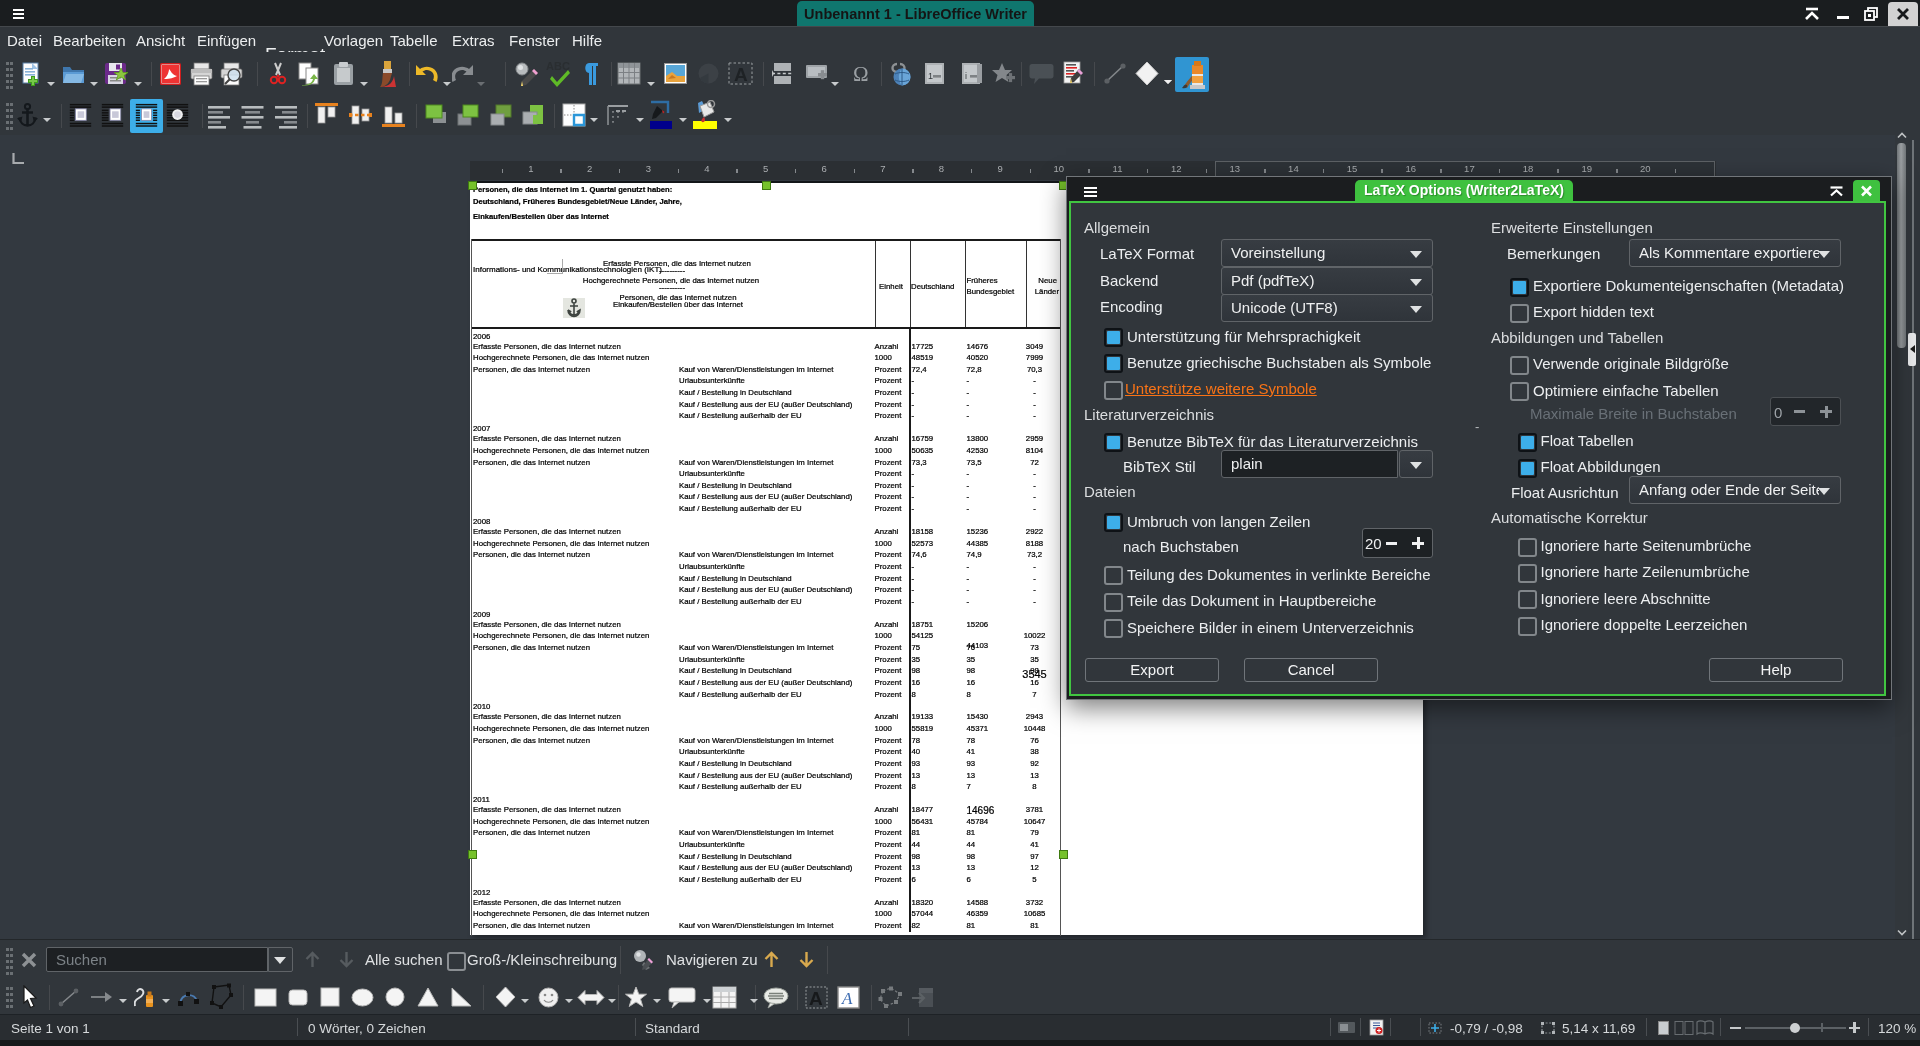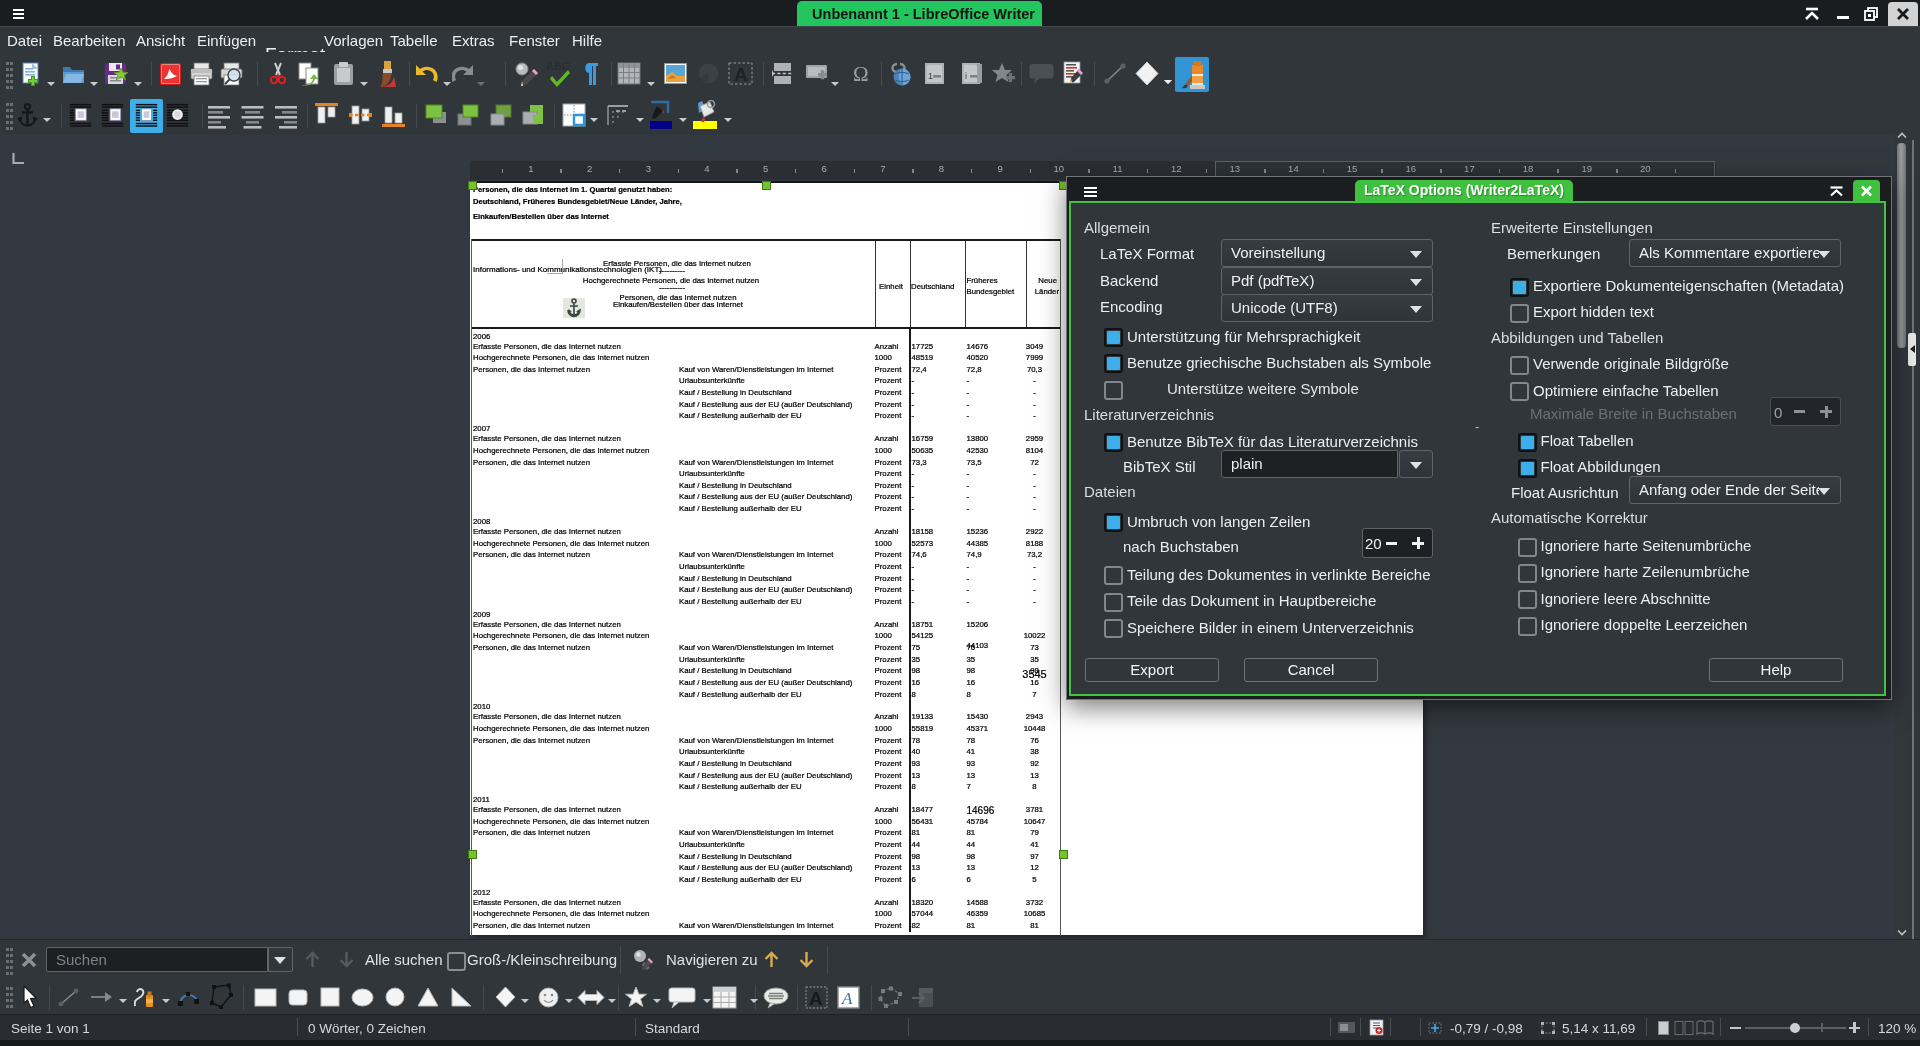--- a/index.html
+++ b/index.html
@@ -16,21 +16,21 @@
 .btn{position:absolute;border:1px solid #70757a;border-radius:3px;background:#31363b;color:#f2f3f4;font-size:15px;text-align:center;box-sizing:border-box;}
 .dlbl{position:absolute;color:#eceef0;font-size:15px;white-space:nowrap;}
 .shead{position:absolute;color:#dadcde;font-size:15px;white-space:nowrap;}
 .doctxt{position:absolute;color:#000;font-size:7.8px;white-space:nowrap;font-family:"Liberation Sans",sans-serif;-webkit-text-stroke:0.22px #000;}
 </style></head><body>
 <div id="root">
 <div class="abs" style="left:0;top:0;width:1920px;height:26px;background:#1a1d1f;"></div>
 <div class="abs" style="left:13px;top:9.0px;width:11px;height:2.2px;background:#fff;"></div>
 <div class="abs" style="left:13px;top:12.8px;width:11px;height:2.2px;background:#fff;"></div>
 <div class="abs" style="left:13px;top:16.6px;width:11px;height:2.2px;background:#fff;"></div>
-<div class="abs" style="left:797px;top:1px;width:237px;height:25px;background:#22c55e;border-radius:5px 5px 0 0;color:#151515;font-weight:bold;font-size:14.5px;text-align:center;line-height:26px;padding-left:8px;">Unbenannt 1 - LibreOffice Writer</div>
+<div class="abs" style="left:797px;top:1px;width:237px;height:25px;background:#0f766e;border-radius:5px 5px 0 0;color:#151515;font-weight:bold;font-size:14.5px;text-align:center;line-height:26px;">Unbenannt 1 - LibreOffice Writer</div>
 <svg class="ico" style="left:1804px;top:7px;" width="16" height="15" viewBox="0 0 16 15">
       <path d="M2 2 L14 2" stroke="#fff" stroke-width="2.6"></path>
       <path d="M2 12 L8 6 L14 12" stroke="#fff" stroke-width="2.6" fill="none"></path>
     </svg>
 <div class="abs" style="left:1837px;top:16px;width:12px;height:2.6px;background:#fff;"></div>
 <svg class="ico" style="left:1864px;top:7px;" width="15" height="14" viewBox="0 0 15 14">
       <rect x="4" y="1" width="9" height="9" fill="none" stroke="#fff" stroke-width="1.8"></rect>
       <rect x="1" y="4" width="9" height="9" fill="#1a1d1f" stroke="#fff" stroke-width="1.8"></rect>
       <rect x="4" y="7" width="3" height="3" fill="#fff"></rect>
     </svg>
@@ -787,21 +787,21 @@
 <div class="combo" style="left:1221px;top:293.5px;width:212px;height:28px;"><span style="display:inline-block;overflow:hidden;white-space:nowrap;max-width:180px;">Unicode (UTF8)</span><span class="ar"></span></div>
 <div class="cb" style="left:1103.5px;top:328px;">
       <span class="in"></span>
     </div>
 <div class="dlbl" style="left:1127px;top:327.5px;color:#eceef0;">Unterstützung für Mehrsprachigkeit</div>
 <div class="cb" style="left:1103.5px;top:354px;">
       <span class="in"></span>
     </div>
 <div class="dlbl" style="left:1127px;top:353.5px;color:#eceef0;">Benutze griechische Buchstaben als Symbole</div>
 <div class="cbu" style="left:1103.5px;top:380.5px;"></div>
-<div class="dlbl" style="left:1167px;top:380px;color:#e5e5e5;">Unterstütze weitere Symbole</div>
+<div class="dlbl" style="left:1125px;top:380px;color:#f97316;text-decoration:underline;">Unterstütze weitere Symbole</div>
 <div class="shead" style="left:1084px;top:406px;color:#dcdee0;">Literaturverzeichnis</div>
 <div class="cb" style="left:1103.5px;top:433px;">
       <span class="in"></span>
     </div>
 <div class="dlbl" style="left:1127px;top:432.5px;color:#eceef0;">Benutze BibTeX für das Literaturverzeichnis</div>
 <div class="dlbl" style="left:1123px;top:458px;color:#eceef0;">BibTeX Stil</div>
 <div class="combo" style="left:1221px;top:450px;width:177px;height:28px;background:#1d2124;border-radius:3px 0 0 3px;">plain</div>
 <div class="combo" style="left:1399px;top:450px;width:34px;height:28px;">
       <span class="ar" style="right:10px;"></span>
     </div>

